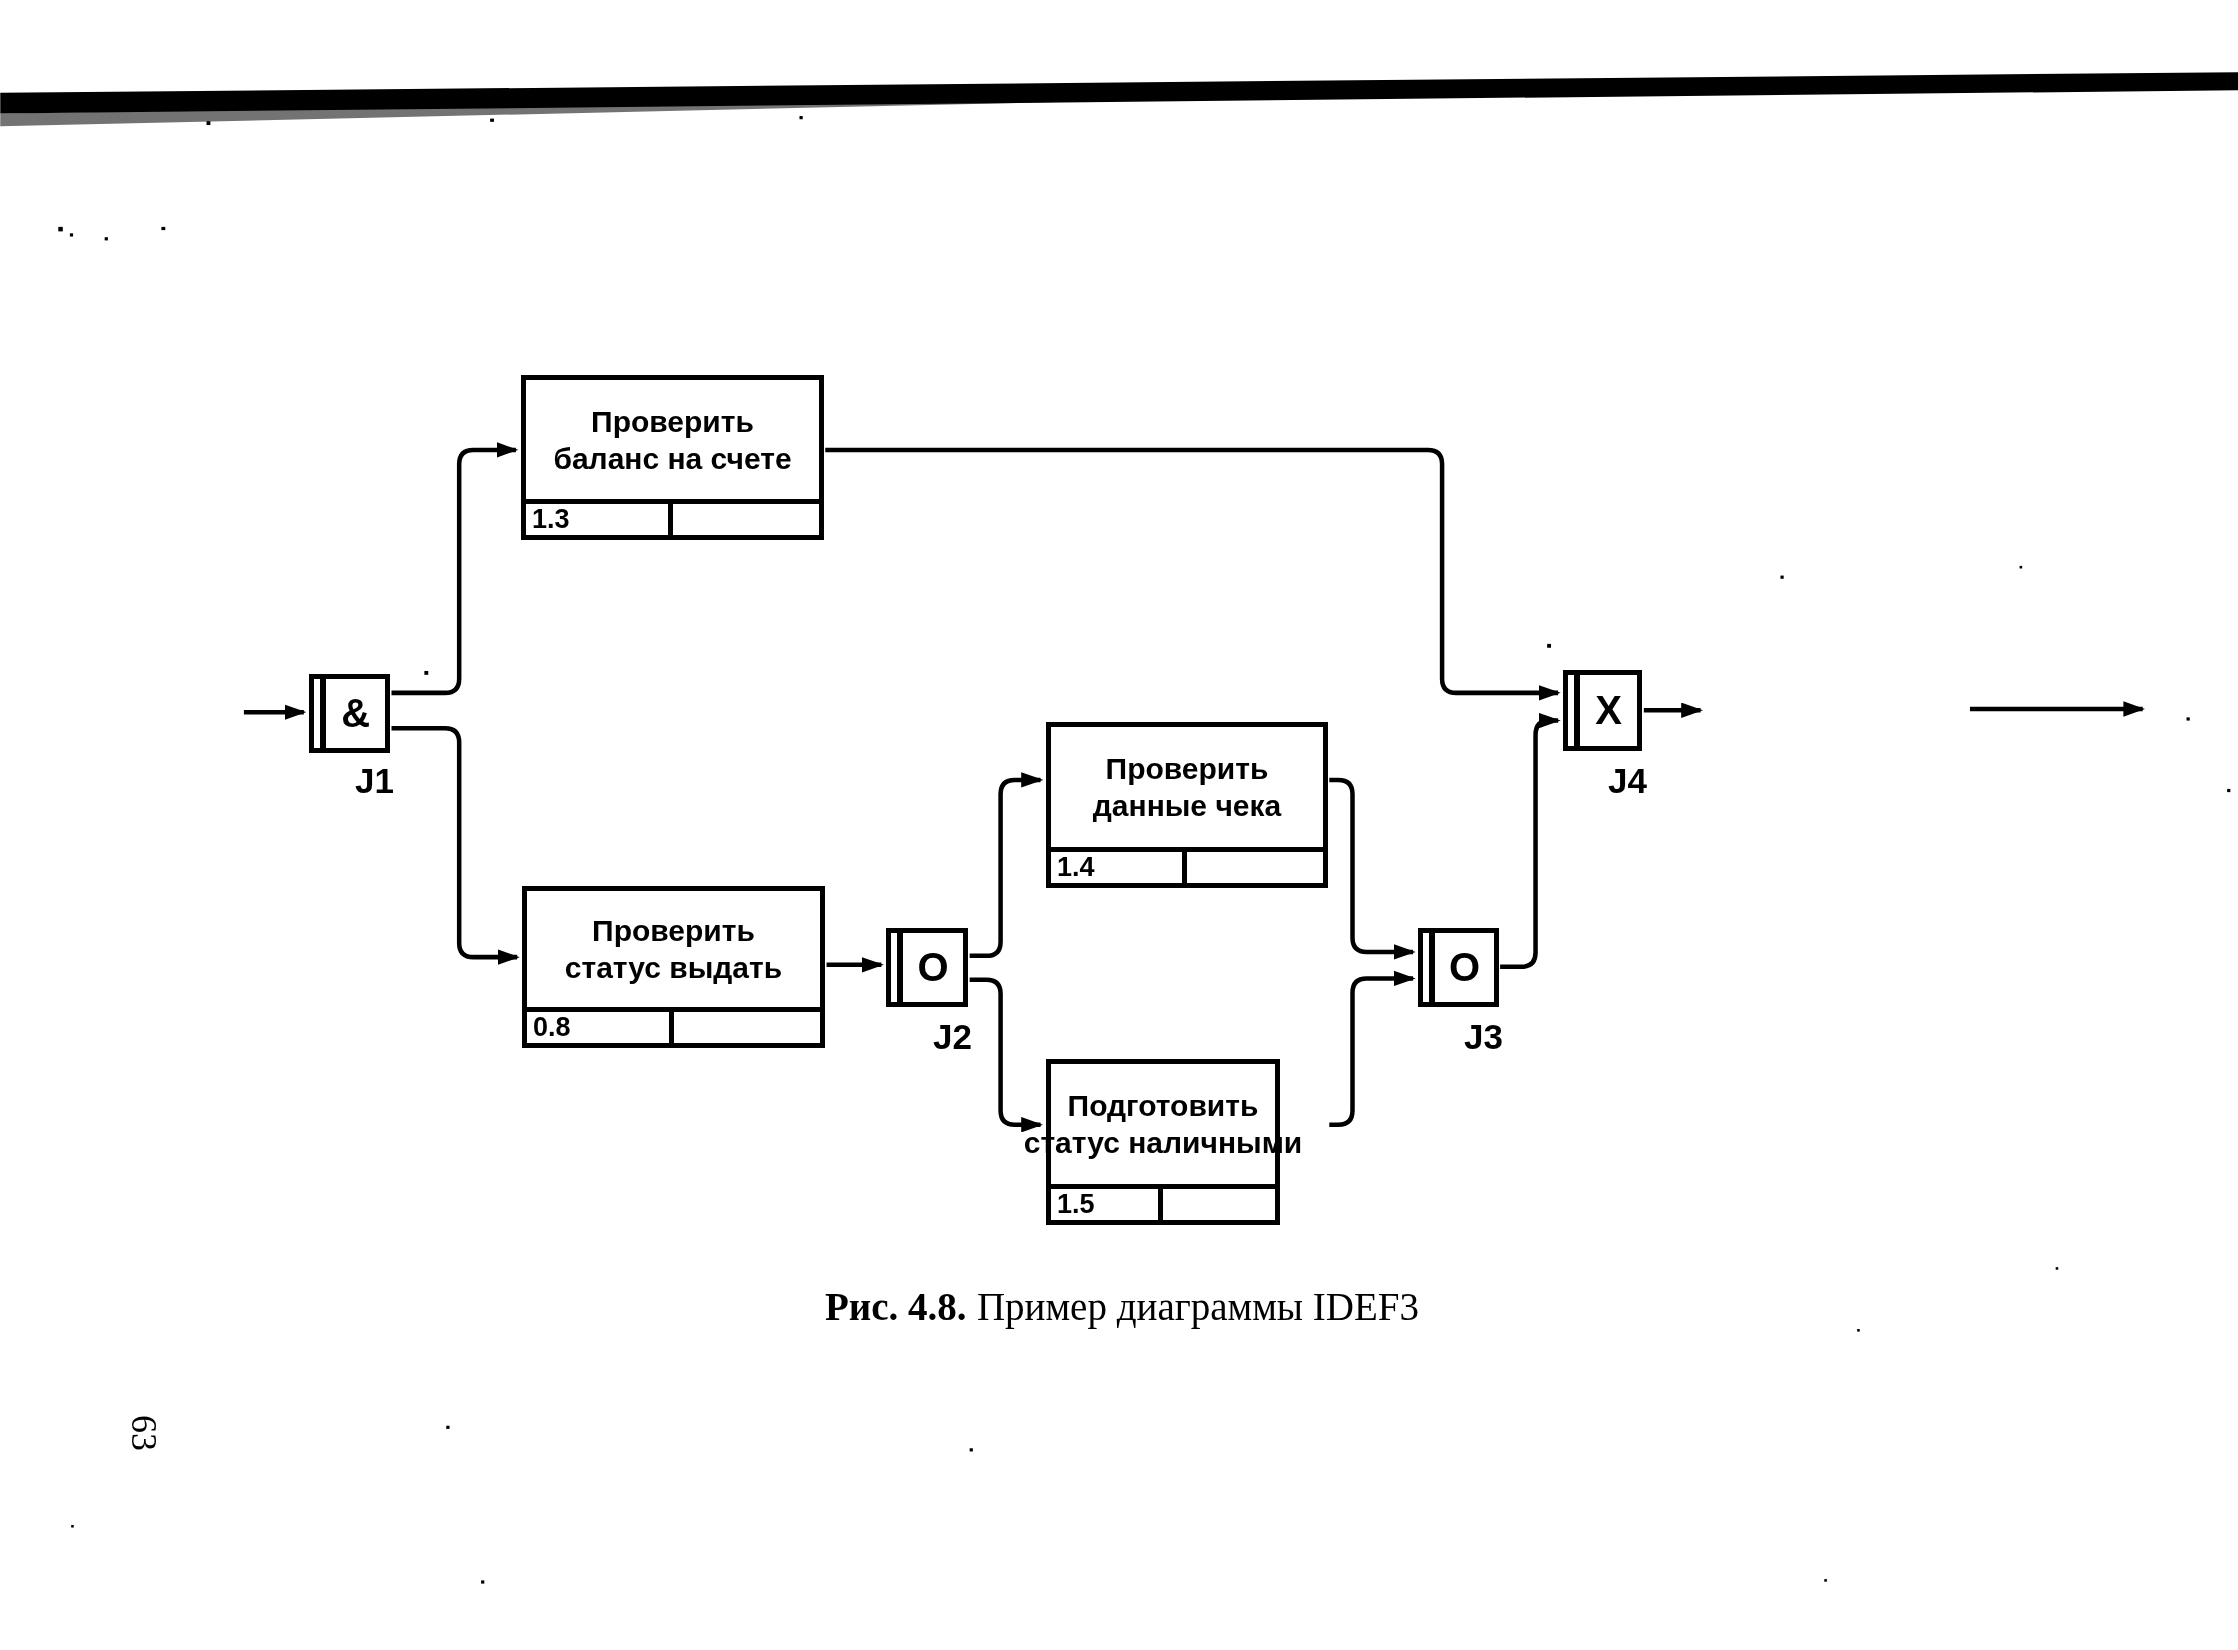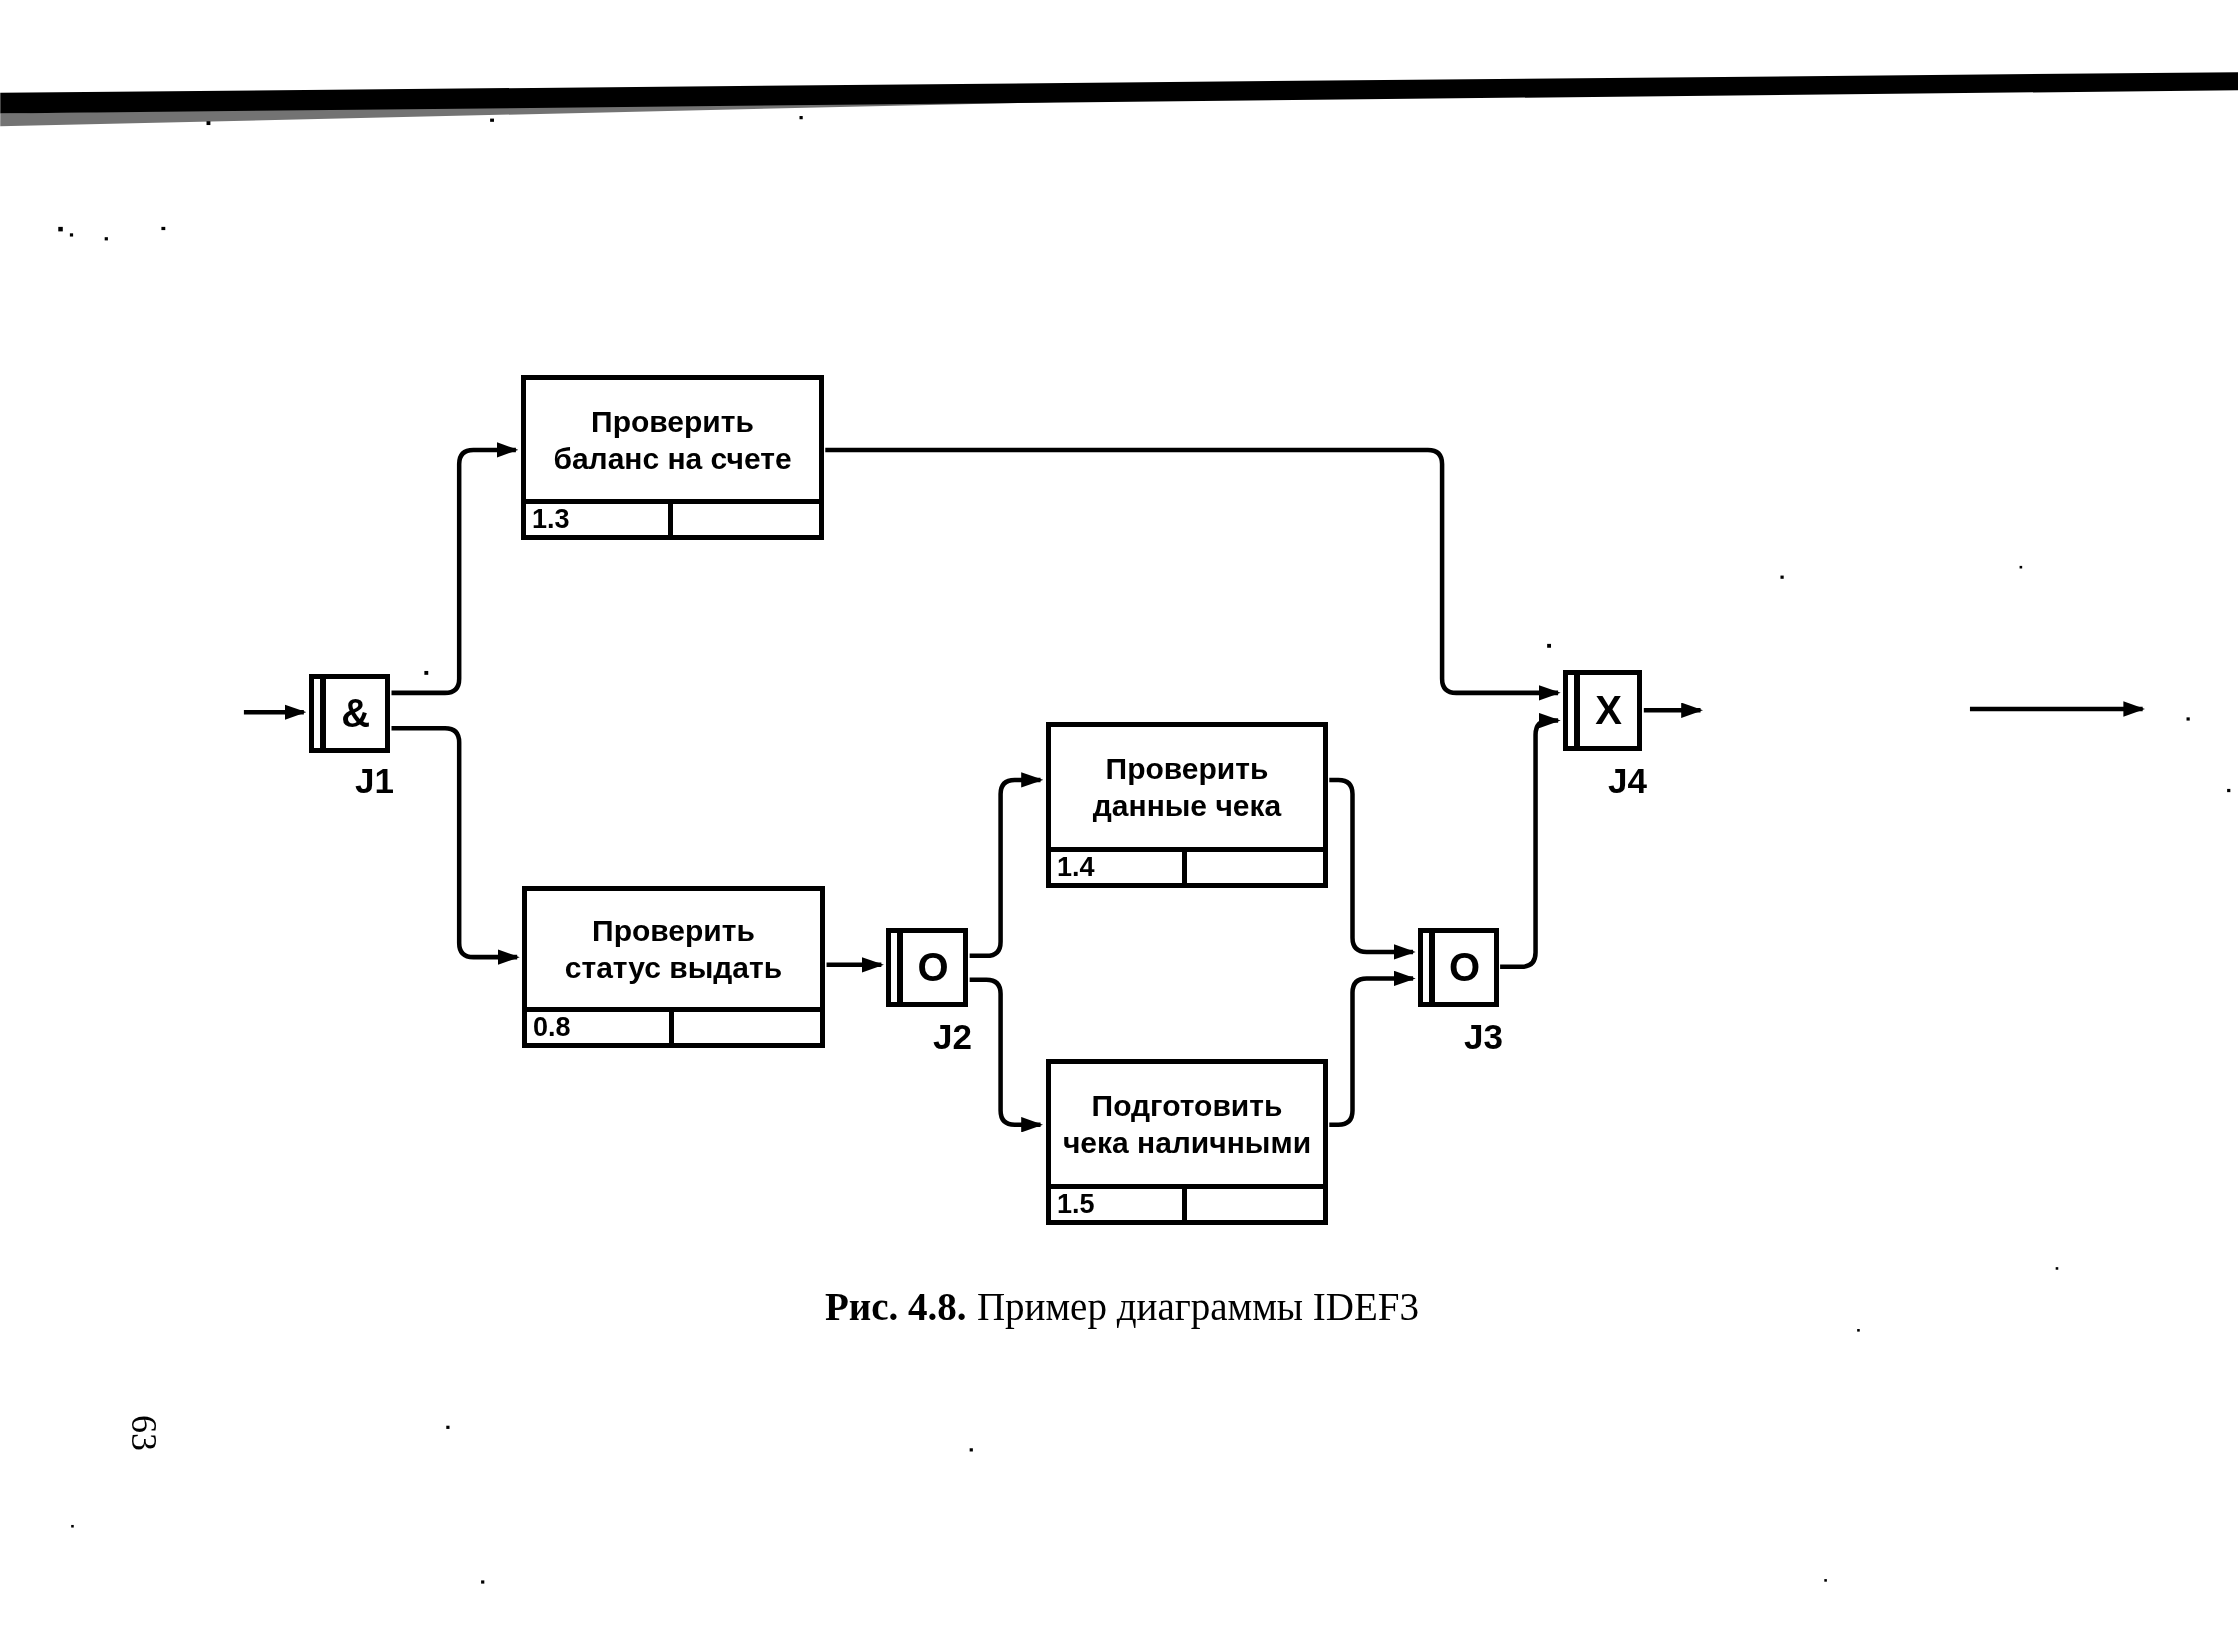--- a/index.html
+++ b/index.html
@@ -111,24 +111,24 @@
     <div class="amain">
       <span>Проверить</span>
       <span>данные чека</span>
     </div>
     <div class="astrip">
       <div class="acell-num">1.4</div>
       <div class="acell-blank"></div>
     </div>
   </div>
 
-  <div class="activity" style="left:1046px;top:1059px;width:282px;height:166px">
+  <div class="activity" style="left:1046px;top:1059px;width:234px;height:166px">
     <div class="amain">
       <span>Подготовить</span>
-      <span>чека наличными</span>
+      <span>статус наличными</span>
     </div>
     <div class="astrip">
       <div class="acell-num">1.5</div>
       <div class="acell-blank"></div>
     </div>
   </div>
 
 
   <div class="junction" style="left:309px;top:674px;width:81px;height:79px">
     <div class="jbar"></div>

